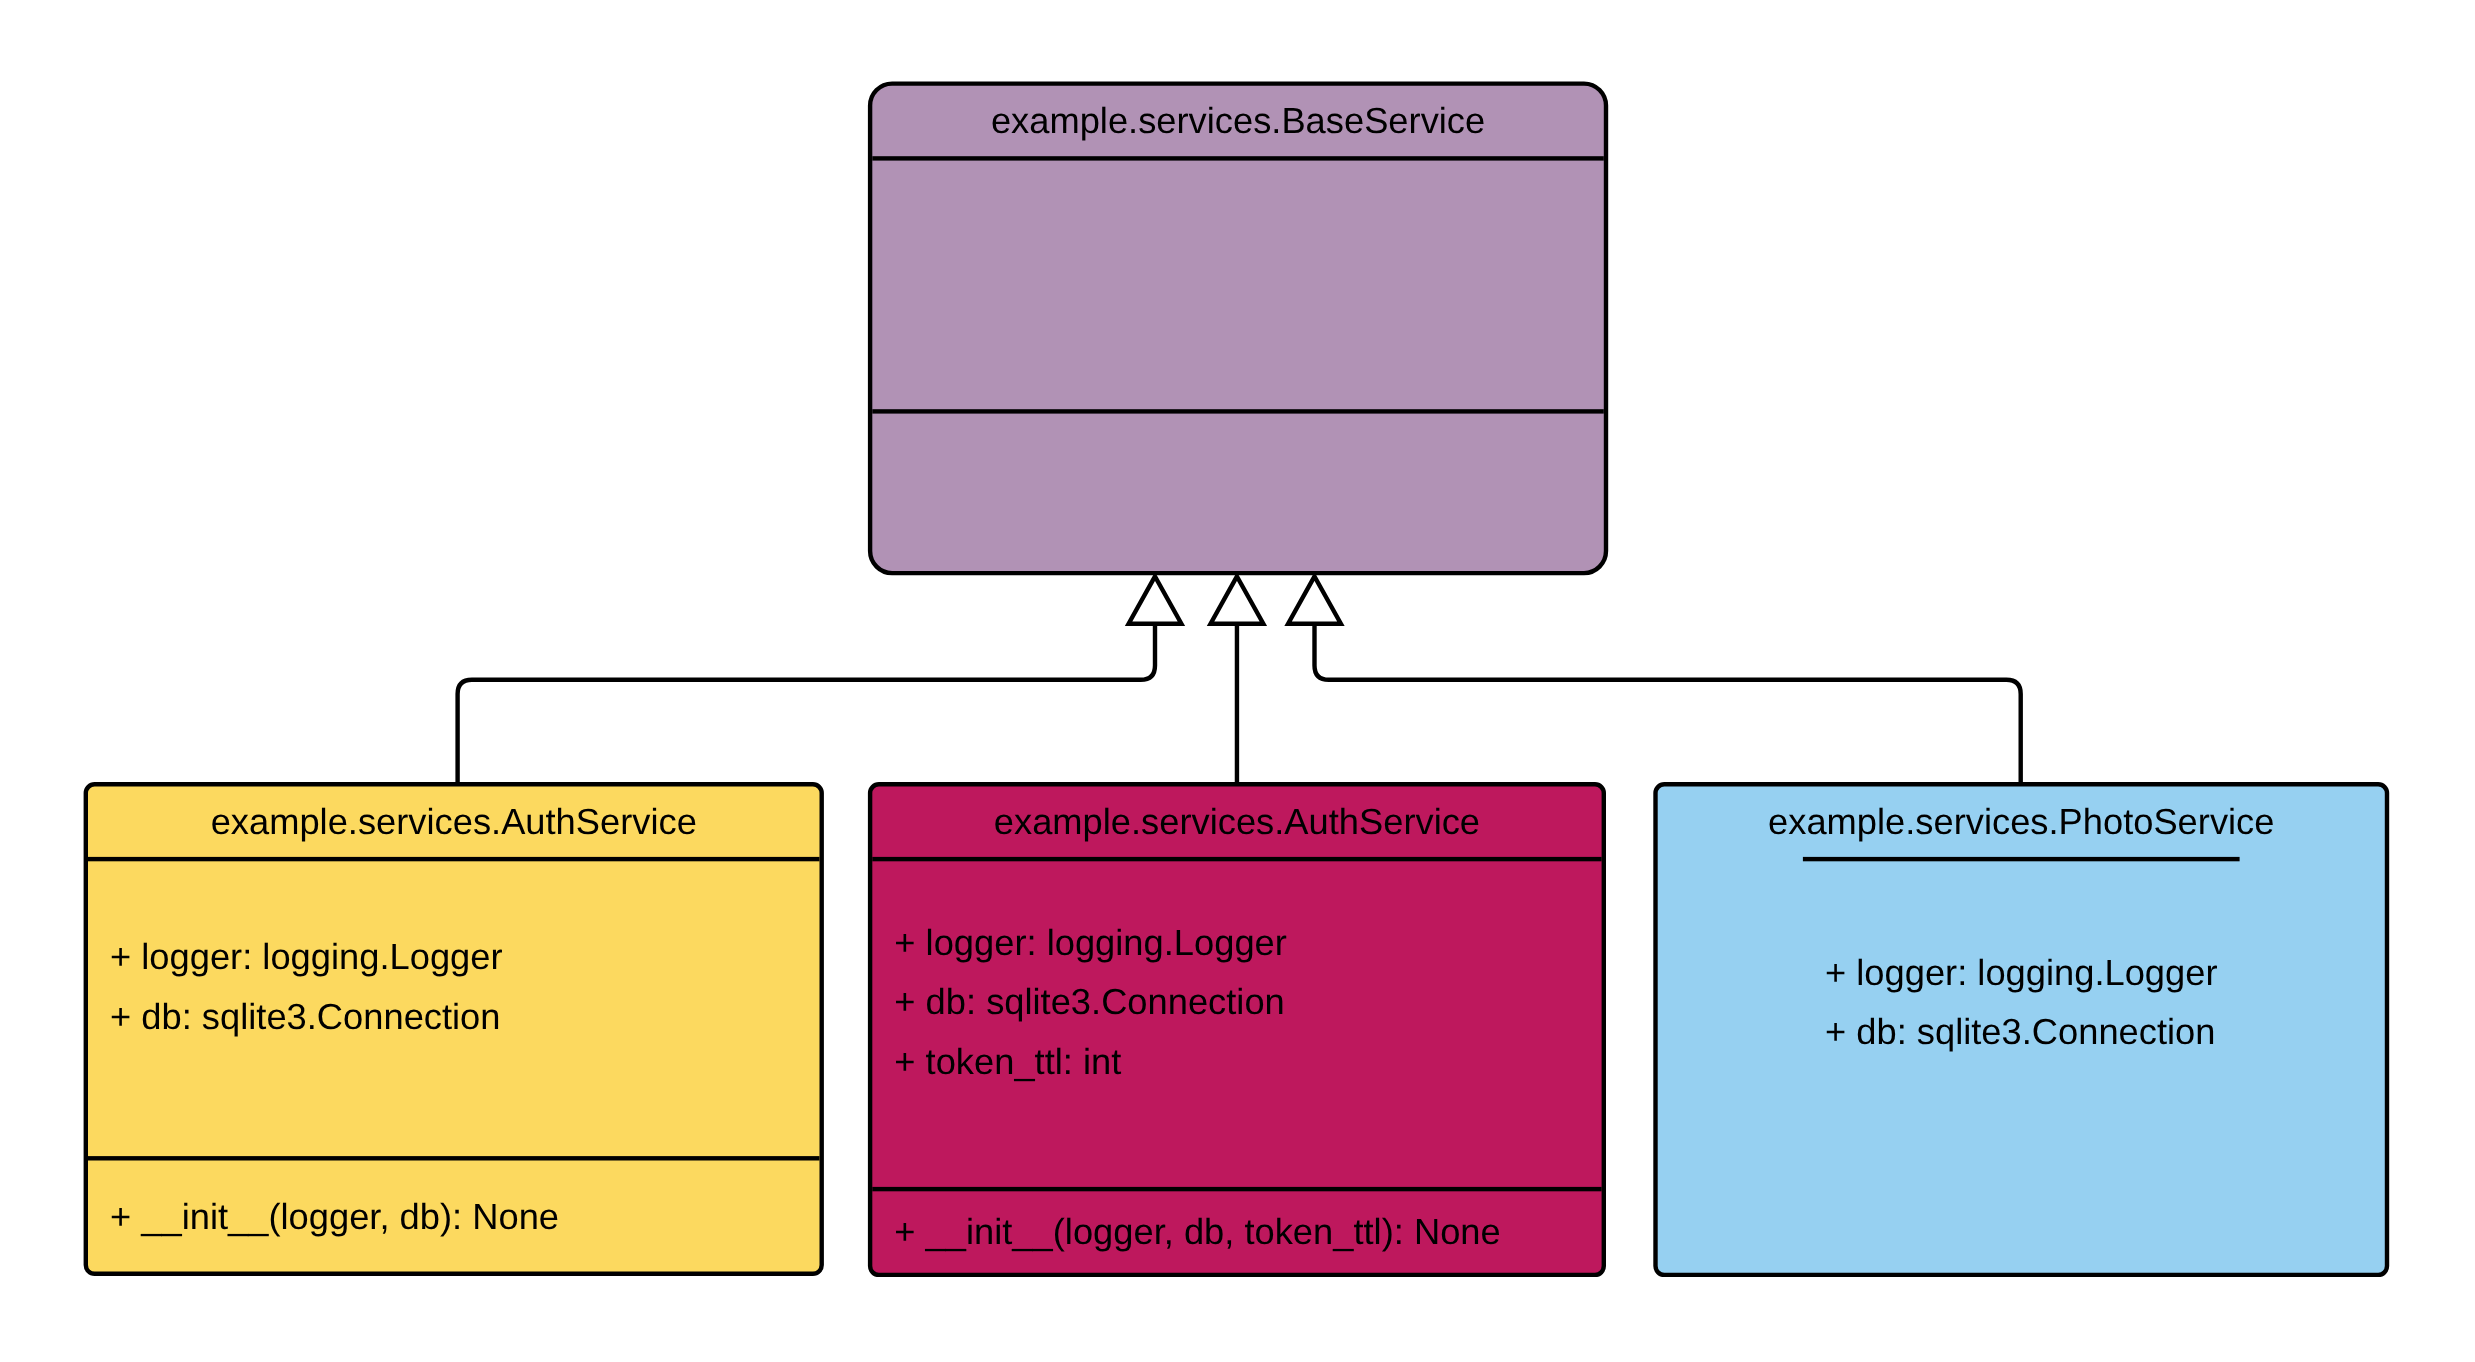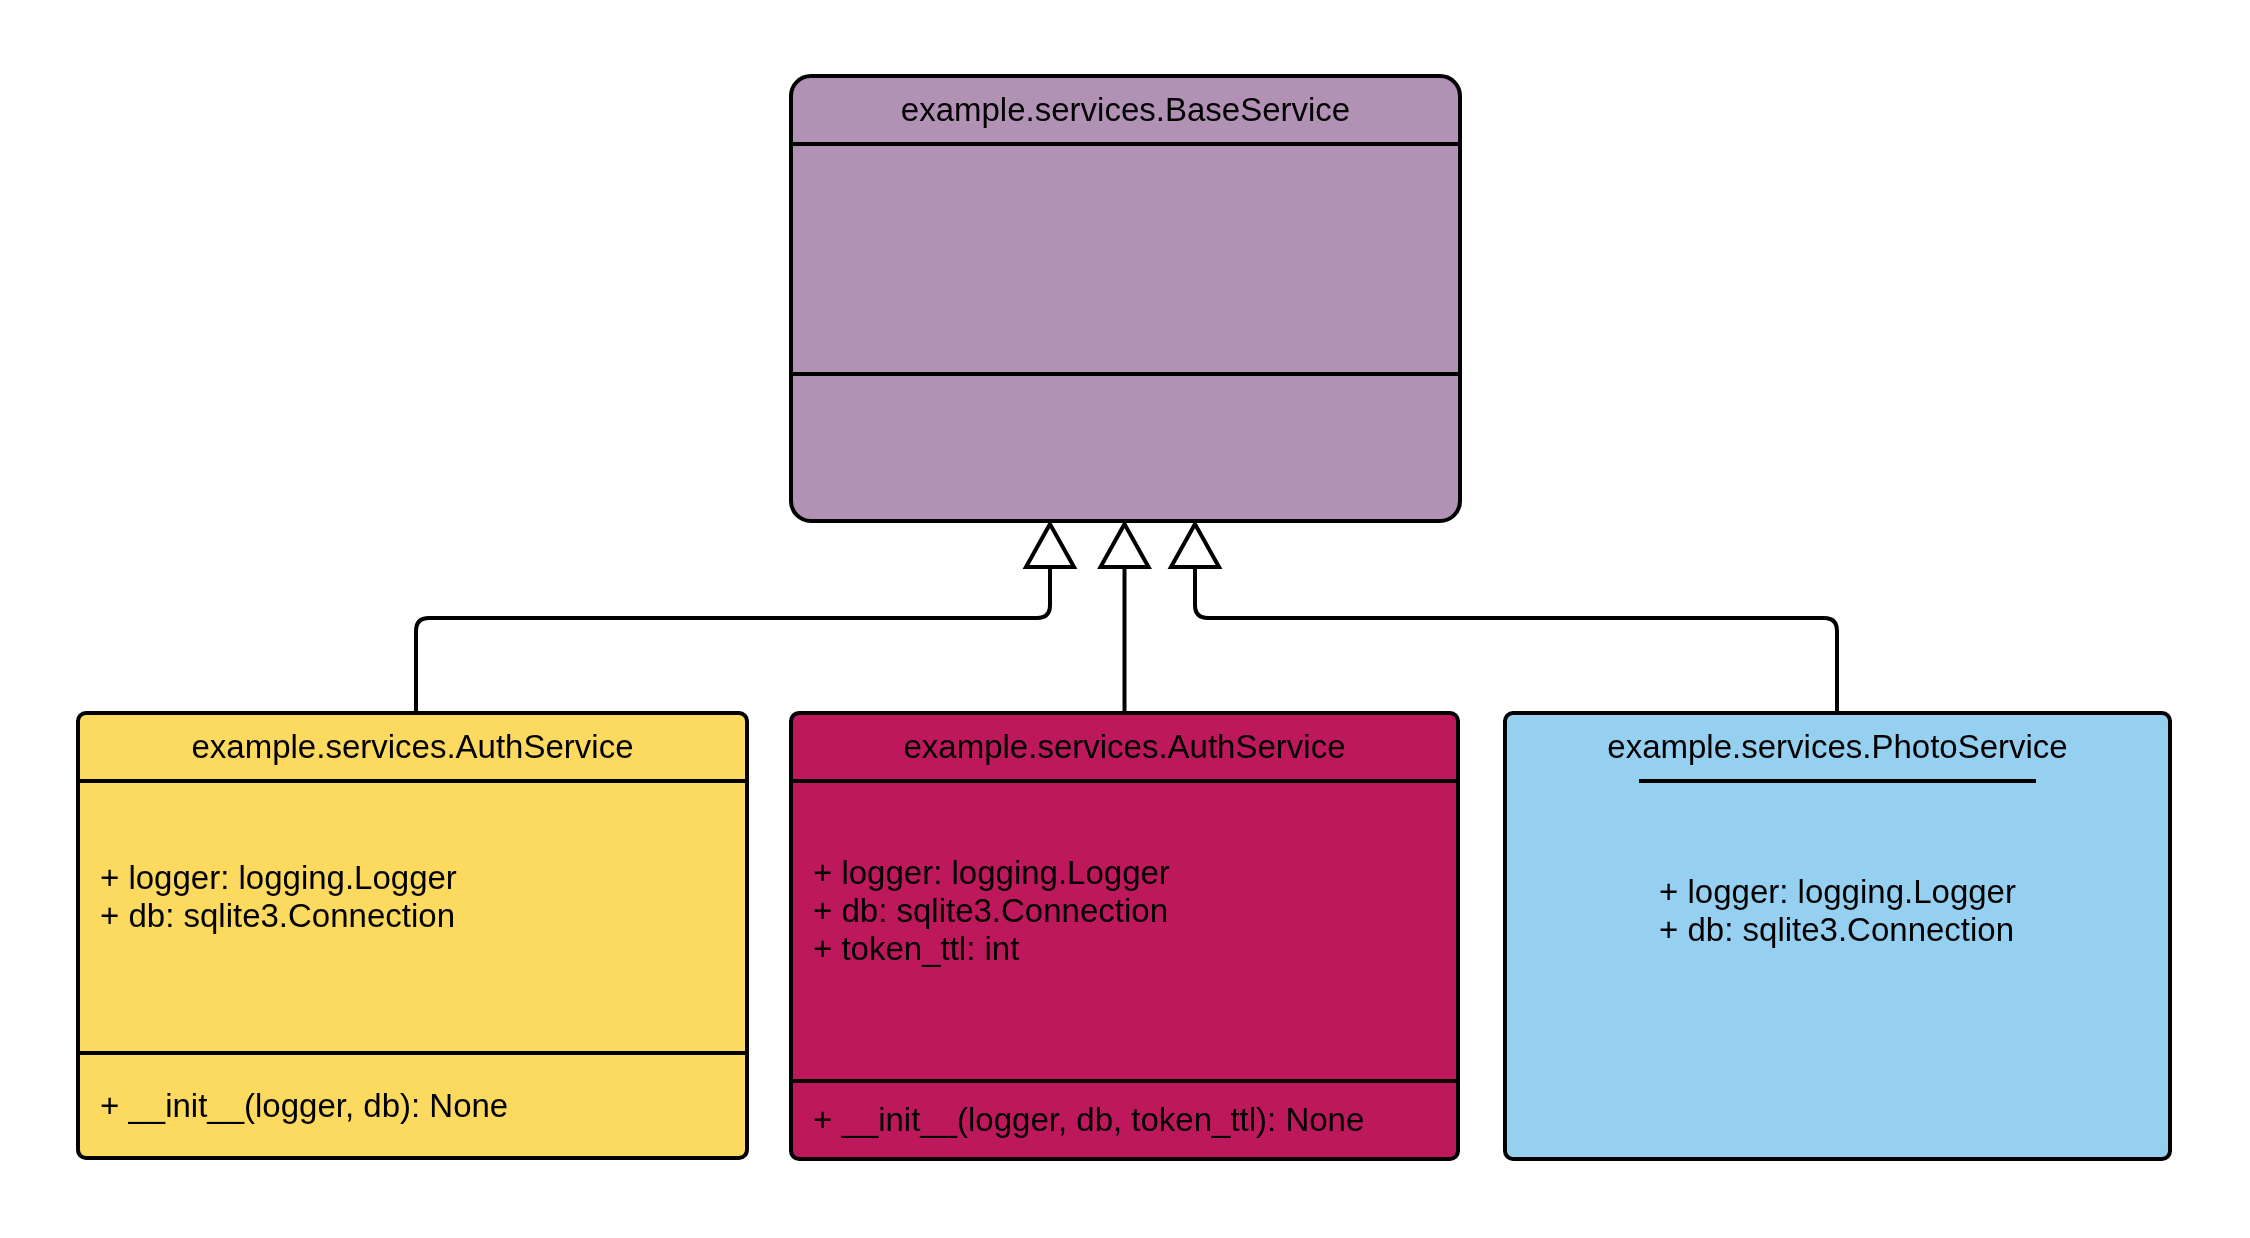--- a/index.html
+++ b/index.html
@@ -42,21 +42,21 @@
   }
   .uml-class .attrs,
   .uml-class .methods {
     box-sizing: border-box;
     border-top: 4px solid #000000;
     display: flex;
     flex-direction: column;
     justify-content: center;
     padding: 0 20px;
   }
-  .uml-class .attrs { flex: 0 0 auto; }
+  .uml-class .attrs { flex: 0 0 auto; gap: 16px; }
   .uml-class .methods { flex: 1 1 auto; margin-top: 40px; }
   .member-row {
     line-height: 38px;
     white-space: nowrap;
   }
   
   #class-base  { left: 789px;  top: 74px;  width: 673px; height: 449px; }
   #class-base .attrs   { height: 190px; }
   #class-users { left: 76px;   top: 711px; width: 673px; height: 449px; }
   #class-users .attrs  { height: 232px; }

